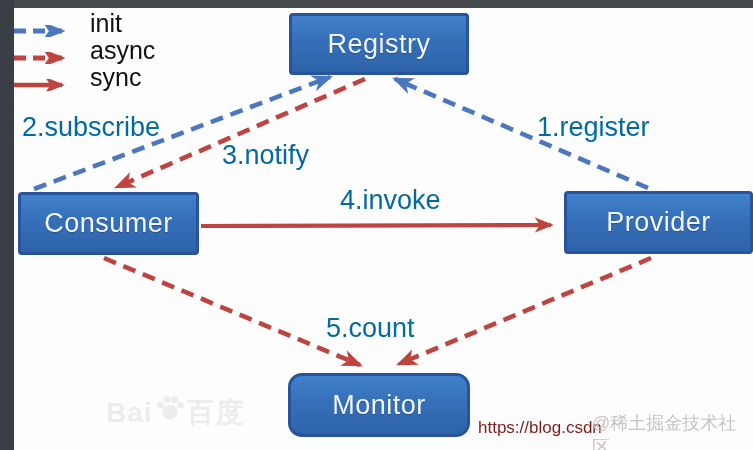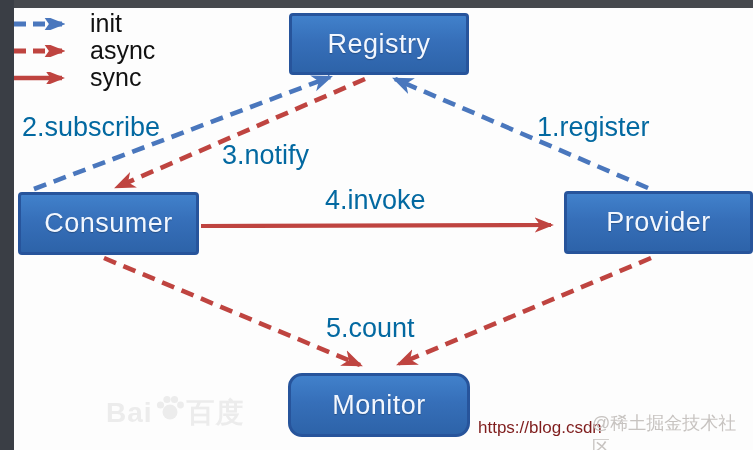--- a/index.html
+++ b/index.html
@@ -40,27 +40,27 @@
   .node-monitor{left:288px;top:373px;width:182px;height:64px;border-radius:14px;}
   .edge-label{
     position:absolute;
     color:#0369a1;
     font-size:27px;
     white-space:nowrap;
   }
   .lbl-subscribe{left:22px;top:112px;}
   .lbl-notify{left:222px;top:140px;}
   .lbl-register{left:537px;top:112px;text-align:center;}
-  .lbl-invoke{left:325px;top:185px;}
+  .lbl-invoke{left:340px;top:185px;}
   .lbl-count{left:326px;top:313px;}
   .legend{
     position:absolute;left:12px;top:10px;
   }
   .legend-row{
-    display:flex;align-items:center;height:27px;
+    display:flex;align-items:flex-end;height:27px;
   }
   .legend-row svg{display:block;}
   .legend-label{
     margin-left:14px;
     color:#111;
     font-size:25px;
     line-height:27px;
   }
   .wm-baidu{
     position:absolute;left:106px;top:393px;

